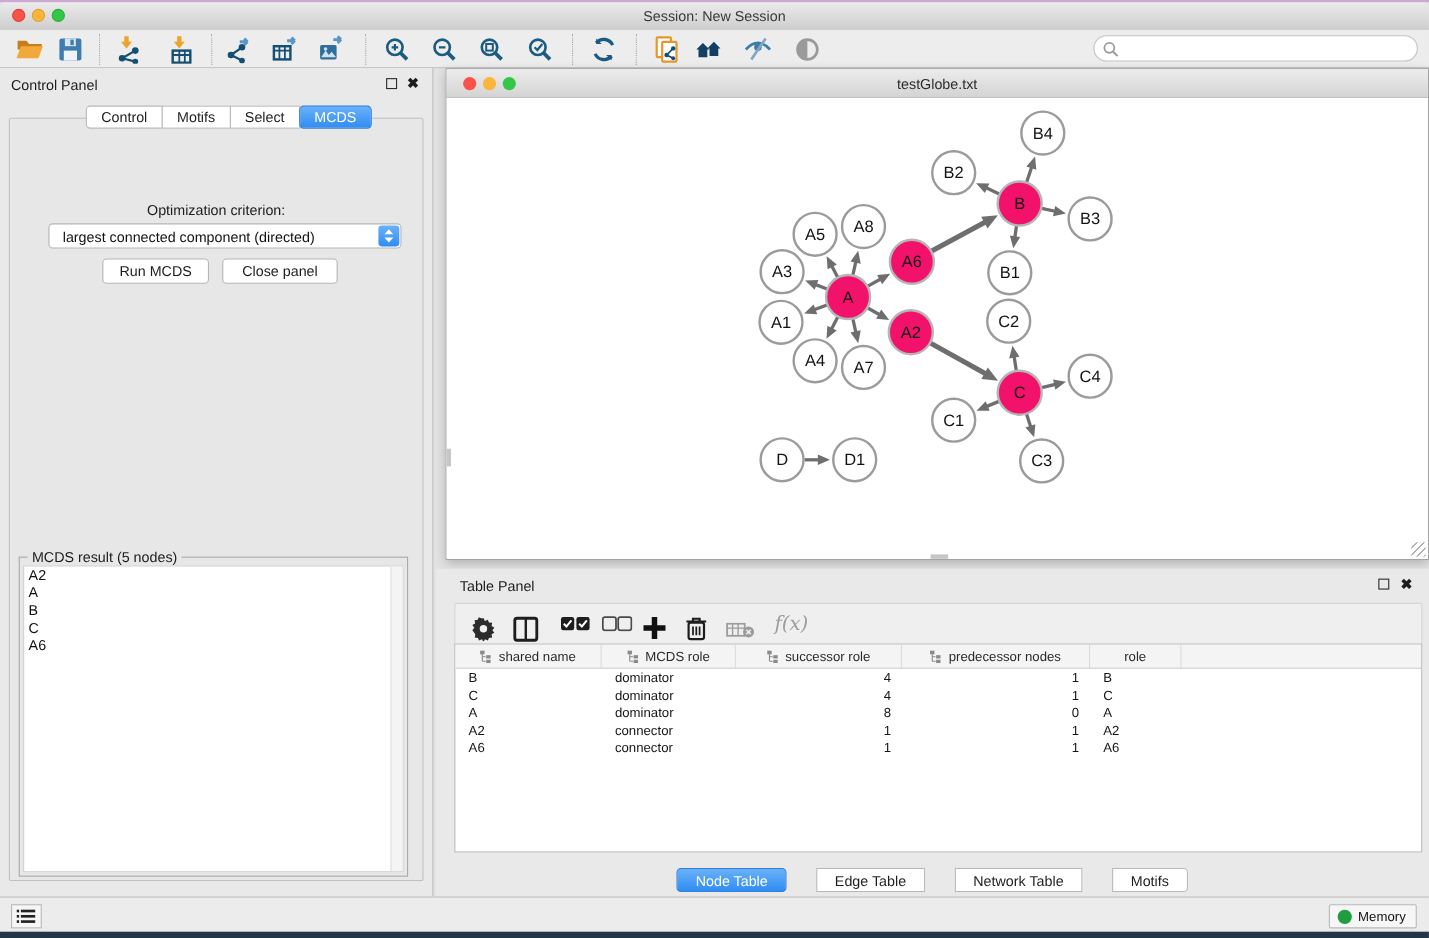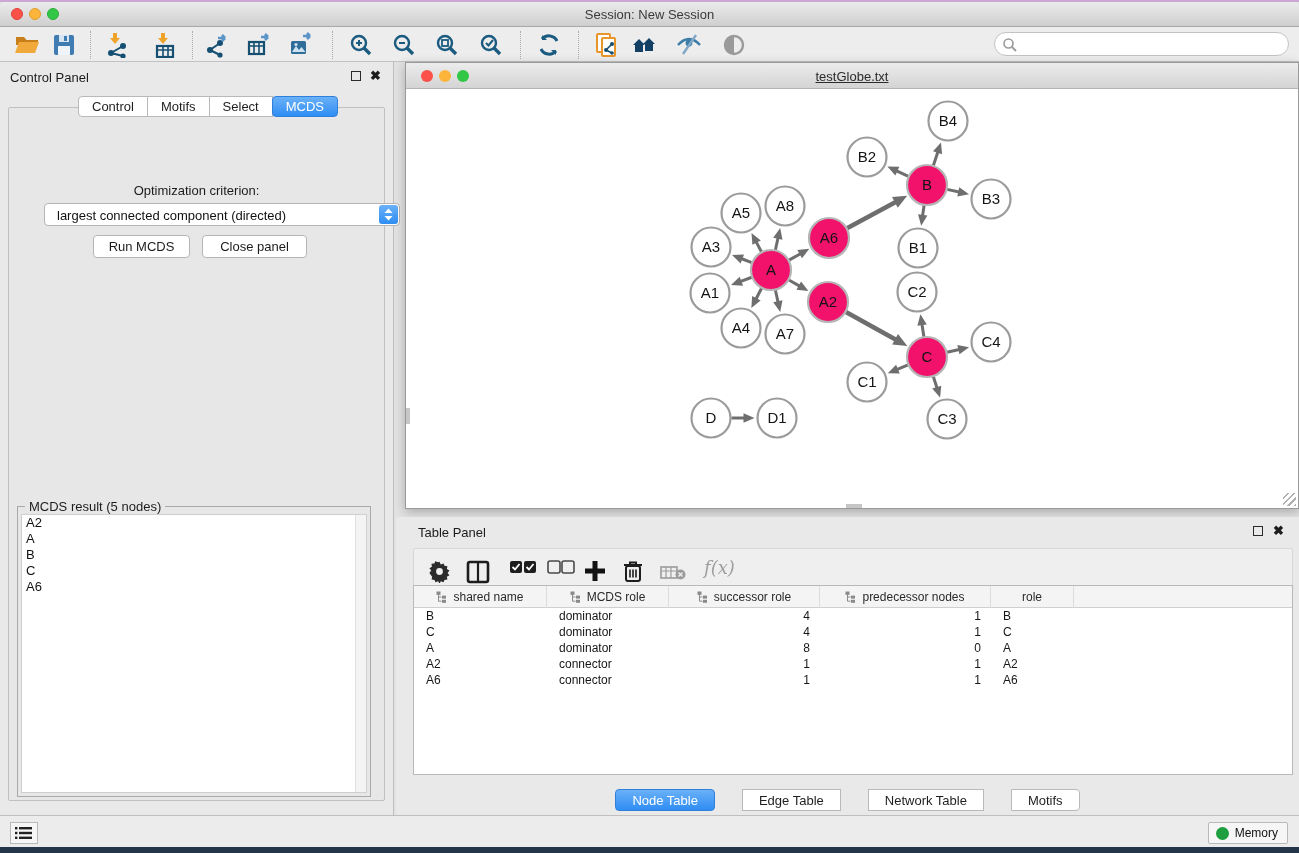--- a/index.html
+++ b/index.html
@@ -44,21 +44,21 @@
   .seg-tabs { position:absolute; display:flex; z-index:5; }
   #cp-tabs { left:78px; top:34px; }
   .seg-tab { height:21px; line-height:20px; padding:0 13px; font-size:13px; color:#1e1e1e;
     background:#fff; border:1px solid #b9b9b9; margin-left:-1px; cursor:pointer; }
   .seg-tab:first-child { border-radius:4px 0 0 4px; margin-left:0; }
   .seg-tab:last-child { border-radius:0 4px 4px 0; }
   .seg-tab.selected { background:linear-gradient(#6ab1f8,#2f8df3); border-color:#2f80dd;
     color:#fff; border-radius:4px; }
   #opt-label { position:absolute; left:0; right:0; top:75px; text-align:center;
     font-size:13px; color:#1c1c1c; }
-  #criterion-select { position:absolute; left:35px; top:95px; width:356px; height:23px;
+  #criterion-select { position:absolute; left:35px; top:95px; width:321px; height:23px;
     background:#fff; border:1px solid #b5b5b5; border-radius:4px; cursor:pointer; }
   #criterion-select .sel-text { position:absolute; left:12px; top:4px; font-size:13px; color:#111; }
   #criterion-select .stepper { position:absolute; right:1px; top:1px; width:19px; height:19px;
     background:linear-gradient(#6ab1f8,#2f8df3); border-radius:3px; }
   .stepper svg { position:absolute; left:3px; top:2px; }
   .cp-btn { position:absolute; top:127px; height:23px; background:#fff; border:1px solid #b5b5b5;
     border-radius:4px; font-size:13px; color:#1c1c1c; text-align:center; line-height:21px; cursor:pointer; }
   #run-btn { left:84px; width:97px; }
   #closepanel-btn { left:193px; width:105px; }
   #mcds-fieldset { position:absolute; left:8px; right:13px; top:398px; bottom:3px;
@@ -73,21 +73,21 @@
 
   
   #net-window { position:absolute; left:405px; top:62px; width:894px; height:447px;
     background:#fff; border:1px solid #9a9a9a; box-shadow:0 3px 10px rgba(0,0,0,0.25); }
   #net-titlebar { position:absolute; left:0; top:0; width:100%; height:26px;
     background:linear-gradient(#ececec,#d4d4d4); border-bottom:1px solid #b4b4b4; }
   #net-titlebar .t-red { left:15px; top:7px; background:#fb5149; }
   #net-titlebar .t-yellow { left:33px; top:7px; background:#fdb43a; }
   #net-titlebar .t-green { left:51px; top:7px; background:#33c748; }
   #net-titlebar .title { position:absolute; left:0; right:0; top:6px; text-align:center;
-    font-size:13px; color:#2b2b2b;text-decoration:underline; }
+    font-size:13px; color:#2b2b2b; }
   #net-canvas { position:absolute; left:0; top:26px; width:892px; height:419px; background:#fff; }
   #net-resize { position:absolute; right:2px; bottom:2px; width:13px; height:13px;
     background:repeating-linear-gradient(135deg, transparent 0 3px, #b0b0b0 3px 4.5px); cursor:nwse-resize; }
   .mini-scroll-v { position:absolute; left:0; top:345px; width:4px; height:16px; background:#c6c6c6; }
   .mini-scroll-h { position:absolute; left:440px; bottom:0; width:16px; height:4px; background:#c6c6c6; }
 
   
   #table-panel { position:absolute; left:396px; top:517px; width:903px; height:298px; background:#e9e9e9; }
   #tp-toolbar { position:absolute; left:17px; top:31px; width:880px; height:47px;
     background:#efefef; border:1px solid #d6d6d6; border-radius:2px; }

